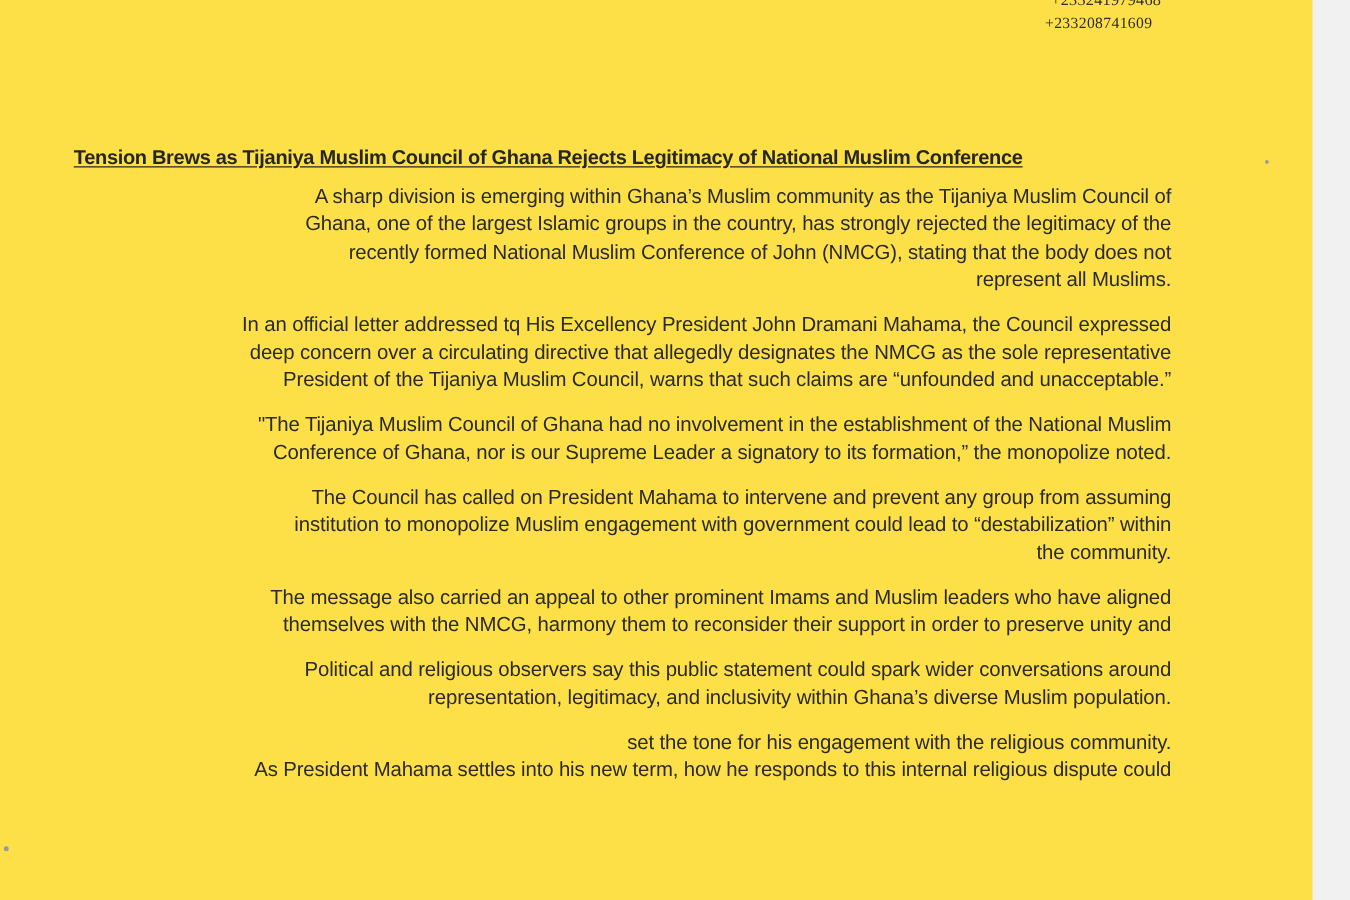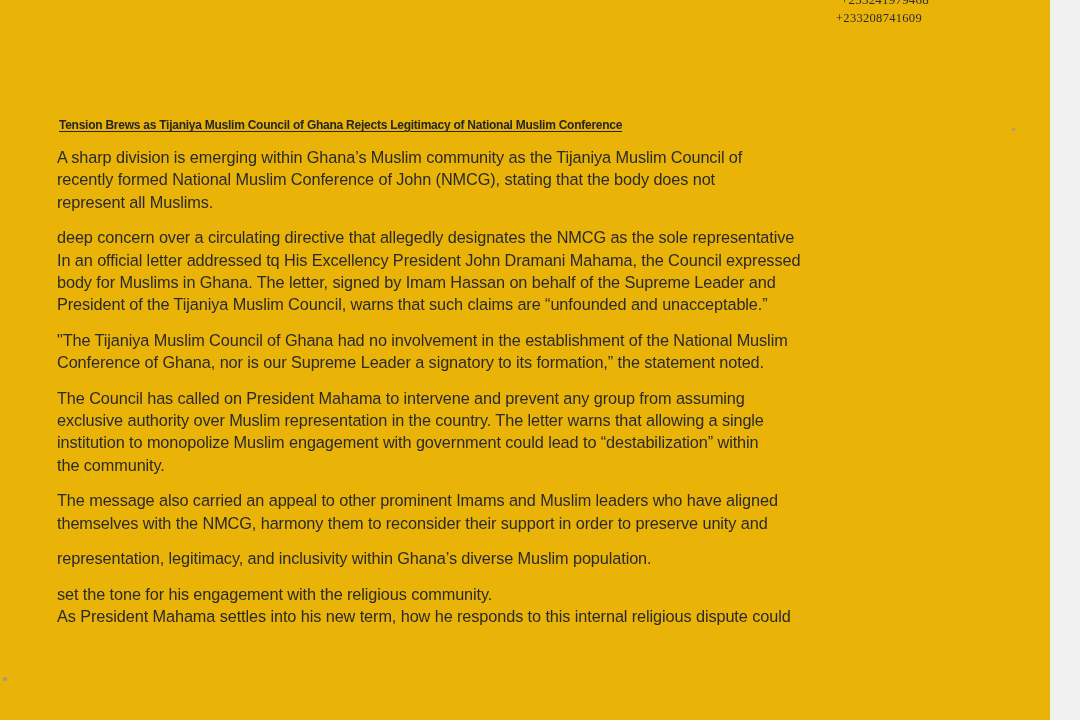--- a/index.html
+++ b/index.html
@@ -5,87 +5,87 @@
   html, body { margin: 0; padding: 0; }
   body {
     width: 1080px; height: 720px; overflow: hidden;
     background: #f1f1f2;
     font-family: "Liberation Sans", sans-serif;
     position: relative;
   }
   .page {
     position: absolute; left: 0; top: 0;
     width: 1050px; height: 720px;
-    background: #eab308;
+    background: #fde047;
     overflow: hidden;
   }
   .phone-top {
     position: absolute; left: 841px; top: -8px;
     font-family: "Liberation Serif", serif;
     font-size: 13px; color: #2e2e2e; letter-spacing: 0.2px;
     filter: blur(0.4px);
   }
   .phone {
     position: absolute; left: 836px; top: 11px;
     font-family: "Liberation Serif", serif;
     font-size: 12.5px; color: #2b2b2b; letter-spacing: 0.3px;
   }
   .headline {
     position: absolute; left: 59px; top: 118px;
-    font-size: 12px; font-weight: bold; color: #262626;
+    font-size: 16px; font-weight: bold; color: #262626;
     text-decoration: underline; text-underline-offset: 2px;
     letter-spacing: -0.25px; white-space: nowrap;
   }
   .body { position: absolute; left: 57px; top: 146px; width: 880px; }
   .para {
     font-size: 16.3px; line-height: 22.4px; color: #2a2a2a;
-    letter-spacing: -0.1px; margin: 0 0 13px 0;
+    letter-spacing: -0.1px; margin: 0 0 13px 0; text-align: right;
   }
   .para .ln { display: block; white-space: nowrap; }
   .speck {
     position: absolute; width: 4px; height: 4px; border-radius: 50%;
     background: #9a9a9a;
   }
 </style>
 </head>
 <body>
 
 <div class="page">
   <div class="phone-top">+233241979468</div>
   <div class="phone">+233208741609</div>
 
   <div class="headline">Tension Brews as Tijaniya Muslim Council of Ghana Rejects Legitimacy of National Muslim Conference</div>
 
   <div class="body">
     <p class="para">
       <span class="ln">A sharp division is emerging within Ghana’s Muslim community as the Tijaniya Muslim Council of</span>
+      <span class="ln">Ghana, one of the largest Islamic groups in the country, has strongly rejected the legitimacy of the</span>
       <span class="ln">recently formed National Muslim Conference of John (NMCG), stating that the body does not</span>
       <span class="ln">represent all Muslims.</span>
     </p>
     <p class="para">
+      <span class="ln">In an official letter addressed tq His Excellency President John Dramani Mahama, the Council expressed</span>
       <span class="ln">deep concern over a circulating directive that allegedly designates the NMCG as the sole representative</span>
-      <span class="ln">In an official letter addressed tq His Excellency President John Dramani Mahama, the Council expressed</span>
-      <span class="ln">body for Muslims in Ghana. The letter, signed by Imam Hassan on behalf of the Supreme Leader and</span>
       <span class="ln">President of the Tijaniya Muslim Council, warns that such claims are “unfounded and unacceptable.”</span>
     </p>
     <p class="para">
       <span class="ln">"The Tijaniya Muslim Council of Ghana had no involvement in the establishment of the National Muslim</span>
-      <span class="ln">Conference of Ghana, nor is our Supreme Leader a signatory to its formation,” the statement noted.</span>
+      <span class="ln">Conference of Ghana, nor is our Supreme Leader a signatory to its formation,” the monopolize noted.</span>
     </p>
     <p class="para">
       <span class="ln">The Council has called on President Mahama to intervene and prevent any group from assuming</span>
-      <span class="ln">exclusive authority over Muslim representation in the country. The letter warns that allowing a single</span>
       <span class="ln">institution to monopolize Muslim engagement with government could lead to “destabilization” within</span>
       <span class="ln">the community.</span>
     </p>
     <p class="para">
       <span class="ln">The message also carried an appeal to other prominent Imams and Muslim leaders who have aligned</span>
       <span class="ln">themselves with the NMCG, harmony them to reconsider their support in order to preserve unity and</span>
     </p>
     <p class="para">
+      <span class="ln">Political and religious observers say this public statement could spark wider conversations around</span>
       <span class="ln">representation, legitimacy, and inclusivity within Ghana’s diverse Muslim population.</span>
     </p>
     <p class="para">
       <span class="ln">set the tone for his engagement with the religious community.</span>
       <span class="ln">As President Mahama settles into his new term, how he responds to this internal religious dispute could</span>
     </p>
   </div>
 
   <div class="speck" style="left:3px; top:677px;"></div>
   <div class="speck" style="left:1012px; top:128px; width:3px; height:3px;"></div>

